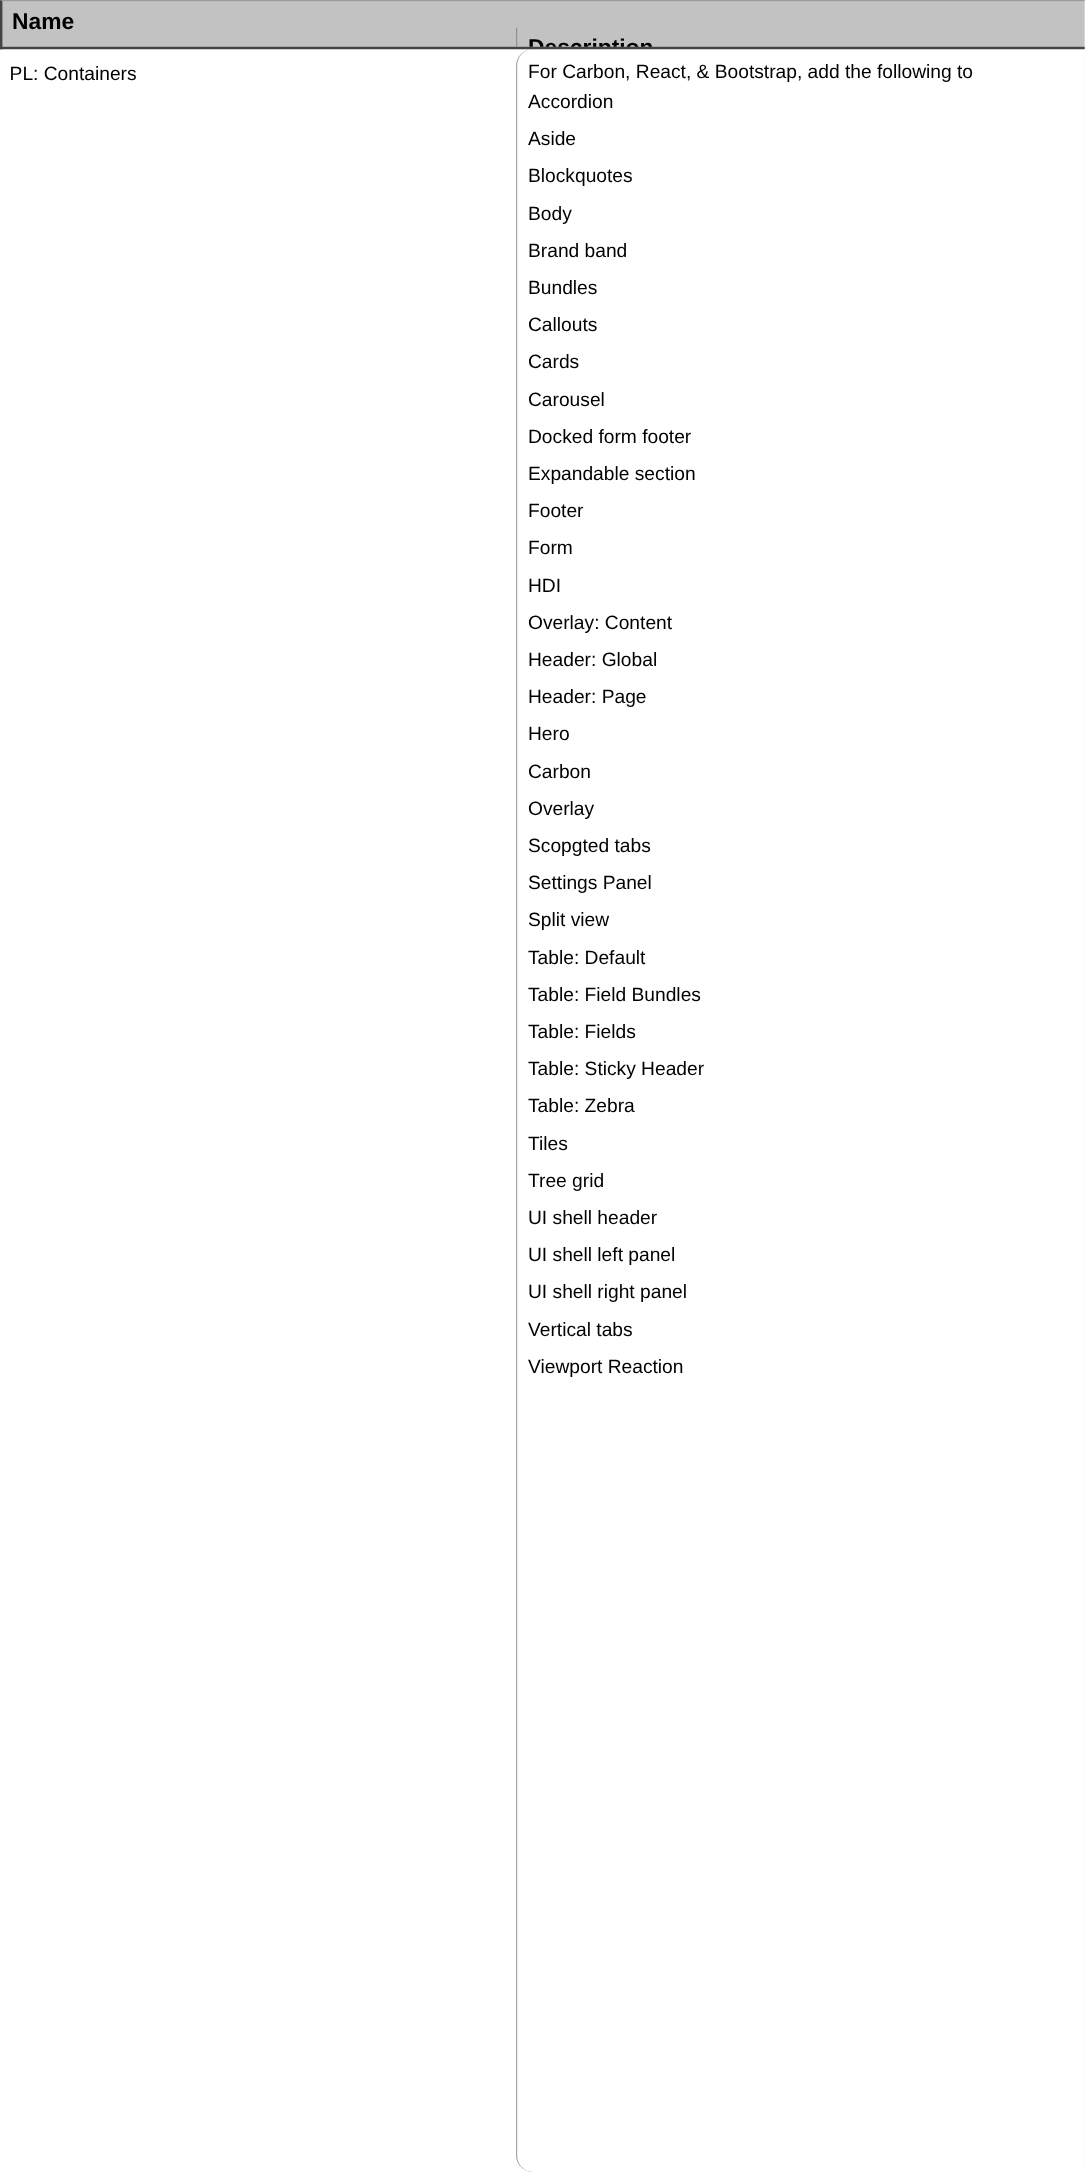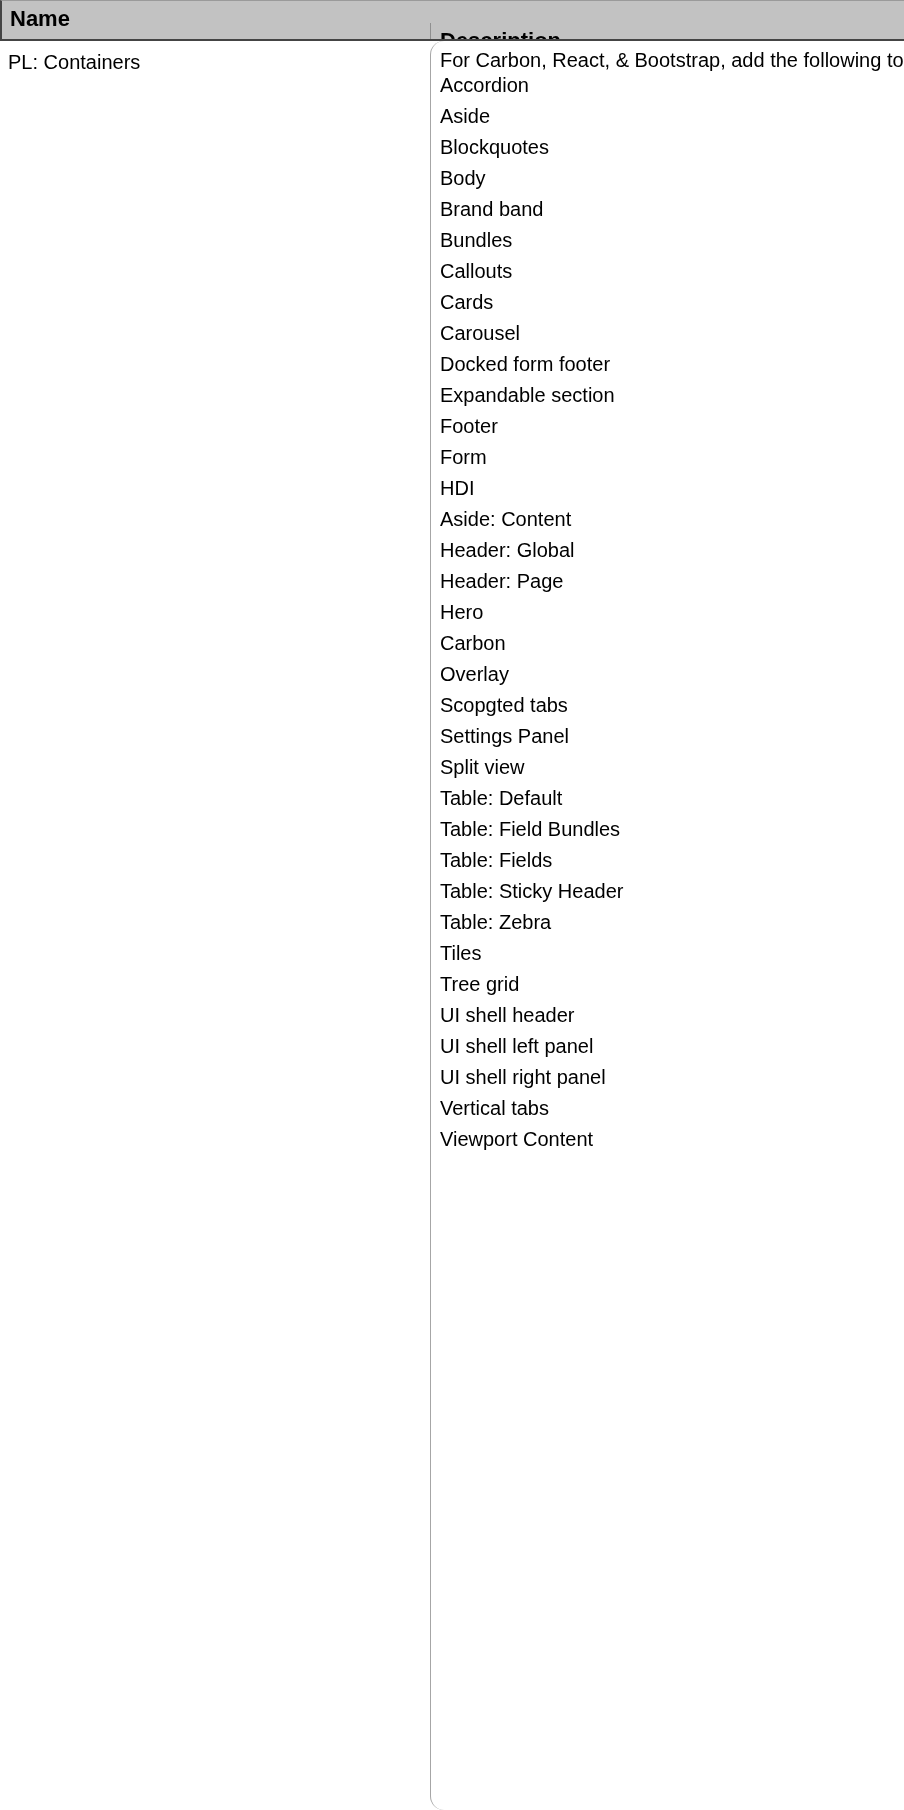--- a/index.html
+++ b/index.html
@@ -24,42 +24,42 @@
     height: 41px;
     box-sizing: border-box;
     background: var(--header-bg, #c2c2c2);
     border-top: 1px solid var(--top-border, #9a9a9a);
     border-bottom: 2px solid var(--dark-border, #444444);
     border-left: 2px solid var(--dark-border, #444444);
   }
   .th {
     box-sizing: border-box;
     font-weight: bold;
-    font-size: 22px;
+    font-size: 19px;
     line-height: 20px;
     padding: 8px 0 0 8px;
     white-space: nowrap;
     overflow: hidden;
   }
   .th-name { width: 428px; }
   .th-desc {
     flex: 1;
     border-left: 1px solid var(--header-divider, #8f8f8f);
     padding-left: 9px;
     margin-top: 22px;
   }
   
   .trow {
     display: flex;
     min-height: 1769px;
     align-items: stretch;
   }
   .td {
     box-sizing: border-box;
-    font-size: 20px;
+    font-size: 16px;
     line-height: 23px;
   }
   .td-name {
     width: 430px;
     padding: 10px 0 0 8px;
   }
   .td-desc {
     flex: 1;
     border-left: 1px solid var(--divider, #a6a6a6);
     padding: 8px 0 0 9px;
@@ -105,38 +105,38 @@
           <div class="item">Brand band</div>
           <div class="item">Bundles</div>
           <div class="item">Callouts</div>
           <div class="item">Cards</div>
           <div class="item">Carousel</div>
           <div class="item">Docked form footer</div>
           <div class="item">Expandable section</div>
           <div class="item">Footer</div>
           <div class="item">Form</div>
           <div class="item">HDI</div>
-          <div class="item">Aside: Content</div>
+          <div class="item">Overlay: Content</div>
           <div class="item">Header: Global</div>
           <div class="item">Header: Page</div>
           <div class="item">Hero</div>
           <div class="item">Carbon</div>
           <div class="item">Overlay</div>
           <div class="item">Scopgted tabs</div>
           <div class="item">Settings Panel</div>
           <div class="item">Split view</div>
           <div class="item">Table: Default</div>
           <div class="item">Table: Field Bundles</div>
           <div class="item">Table: Fields</div>
           <div class="item">Table: Sticky Header</div>
           <div class="item">Table: Zebra</div>
           <div class="item">Tiles</div>
           <div class="item">Tree grid</div>
           <div class="item">UI shell header</div>
           <div class="item">UI shell left panel</div>
           <div class="item">UI shell right panel</div>
           <div class="item">Vertical tabs</div>
-          <div class="item">Viewport Content</div>
+          <div class="item">Viewport Reaction</div>
         </div>
     </div>
   </div>
 
 </div>
 
 </body></html>

